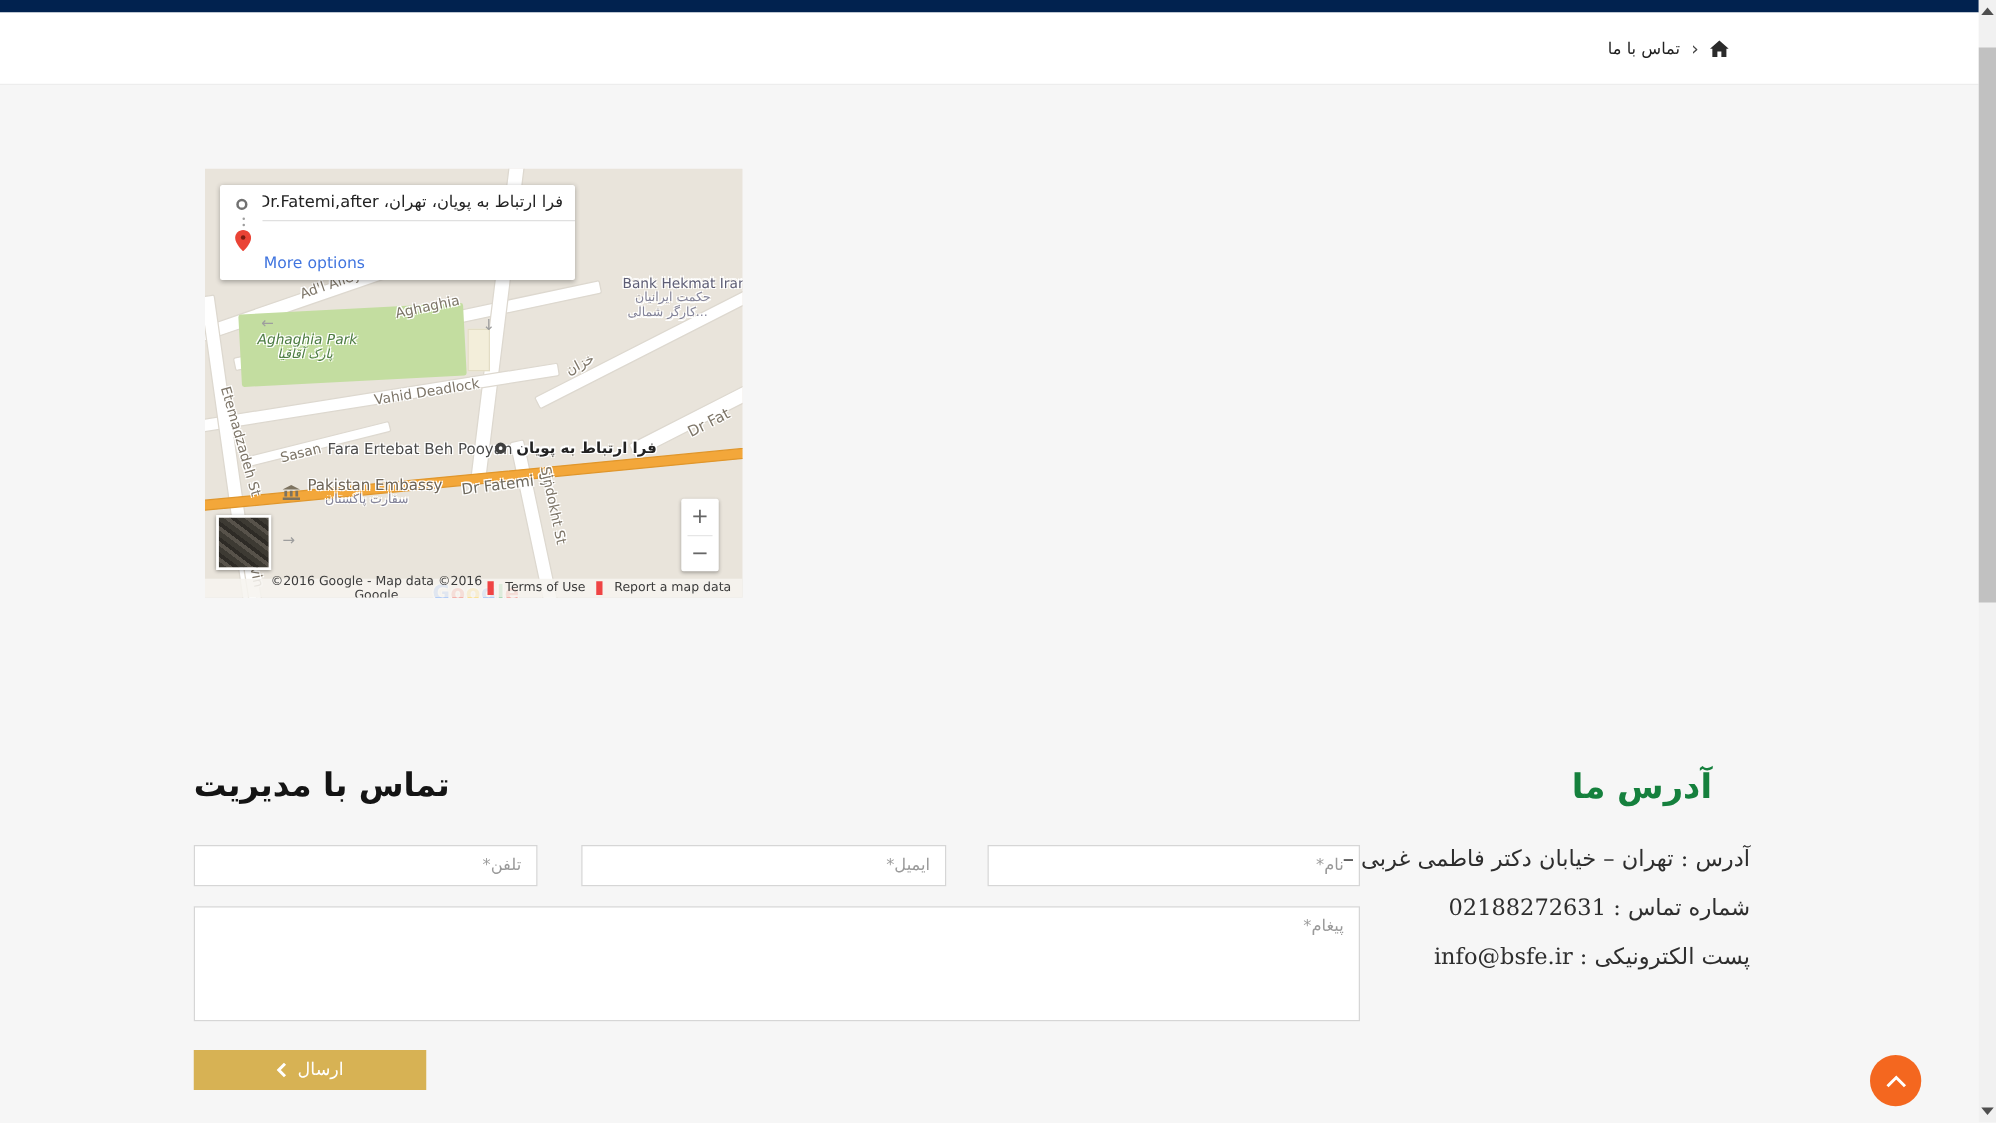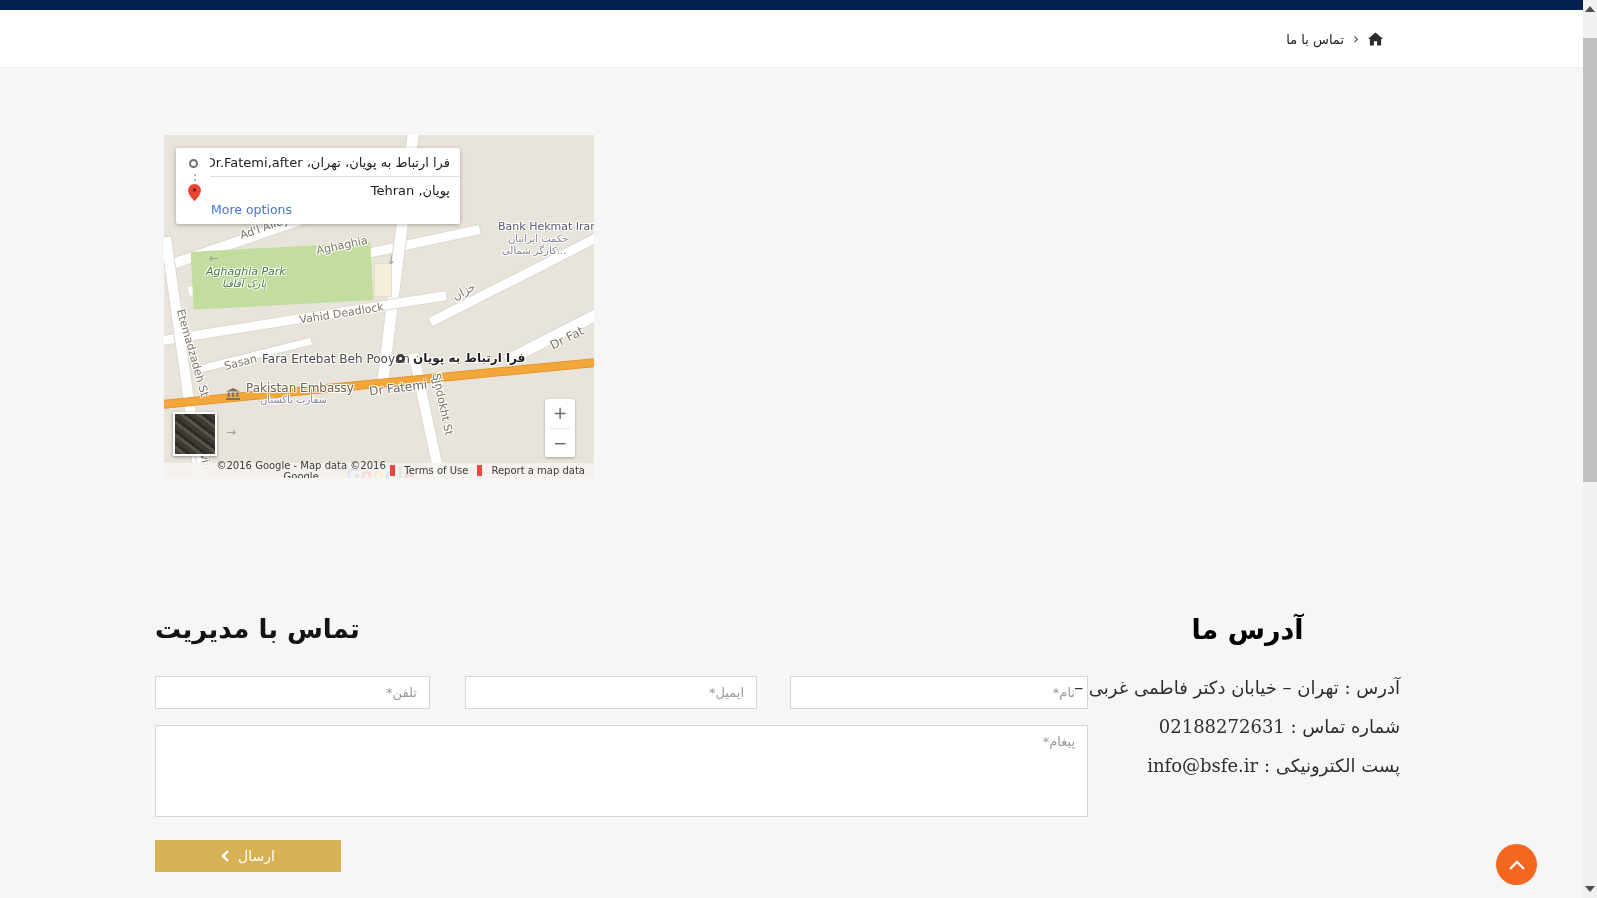--- a/index.html
+++ b/index.html
@@ -50,21 +50,21 @@
   .glogo { position:absolute; left:182px; top:306px; font-size:17px; font-weight:bold; letter-spacing:.5px;
            text-shadow:1px 1px 0 #fff,-1px -1px 0 #fff,1px -1px 0 #fff,-1px 1px 0 #fff;margin-top:24px; }
 
   .attr { position:absolute; left:0; right:0; bottom:0; height:15px; background:rgba(246,244,239,.88);
           display:flex; align-items:center; font-size:10px; color:#3c3c3c; }
   .attr .cpy { flex:1; text-align:center; padding-left:48px; }
   .attr .lnk { padding:0 9px; border-left:5px solid #ef4444; cursor:pointer; white-space:nowrap; }
 
   
   .h-form { position:absolute; left:155px; top:614px; width:933px; text-align:left; font-size:26px; font-weight:bold; color:#141414; }
-  .h-addr { position:absolute; left:1095px; top:614px; width:305px; text-align:center; font-size:27px; font-weight:bold; color:#000000; }
+  .h-addr { position:absolute; left:1161px; top:614px; width:305px; text-align:center; font-size:27px; font-weight:bold; color:#15803d; }
 
   .fld { position:absolute; height:33px; background:#fff; border:1px solid #d6d6d6; direction:rtl; padding:0 12px;
          font-size:13px; color:#333; font-family:inherit; outline:none; }
   .fld::placeholder, .msg::placeholder { color:#9a9a9a; }
   .msg { position:absolute; left:155px; top:725px; width:933px; height:92px; background:#fff; border:1px solid #d6d6d6;
          direction:rtl; padding:8px 12px; font-size:13px; font-family:inherit; resize:none; outline:none; }
   .send { position:absolute; left:155px; top:840px; width:186px; height:32px; background:#d7b254; border:0; color:#fff;
           font-size:14px; font-family:inherit; display:flex; direction:rtl; align-items:center; justify-content:center; gap:9px; cursor:pointer; }
 
   .addr-lines { position:absolute; left:950px; top:676px; width:450px; direction:rtl; text-align:right; color:#2e2e2e;
@@ -149,21 +149,20 @@
     <span class="dot" style="top:26px;"></span>
     <span class="dot" style="top:31px;"></span>
     <span style="position:absolute;left:12px;top:36px;">
       <svg width="13" height="17" viewBox="0 0 12 16">
           <path d="M6 0C2.7 0 0 2.7 0 6c0 4.5 6 10 6 10s6-5.5 6-10C12 2.7 9.3 0 6 0z" fill="#EA4335"></path>
           <circle cx="6" cy="5.6" r="1.7" fill="#7c1d12"></circle>
         </svg>
     </span>
     <div class="row" style="top:1px;">فرا ارتباط به پویان، تهران، West Dr.Fatemi,after...</div>
     <div class="div"></div>
-    <div class="row" style="top:29px;">پویان, Tehran</div>
     <span class="more">More options</span>
   </div>
 
   <div class="zctl">
     <button>+</button>
     <div class="zdiv"></div>
     <button>−</button>
   </div>
 
   <div class="sat"></div>

